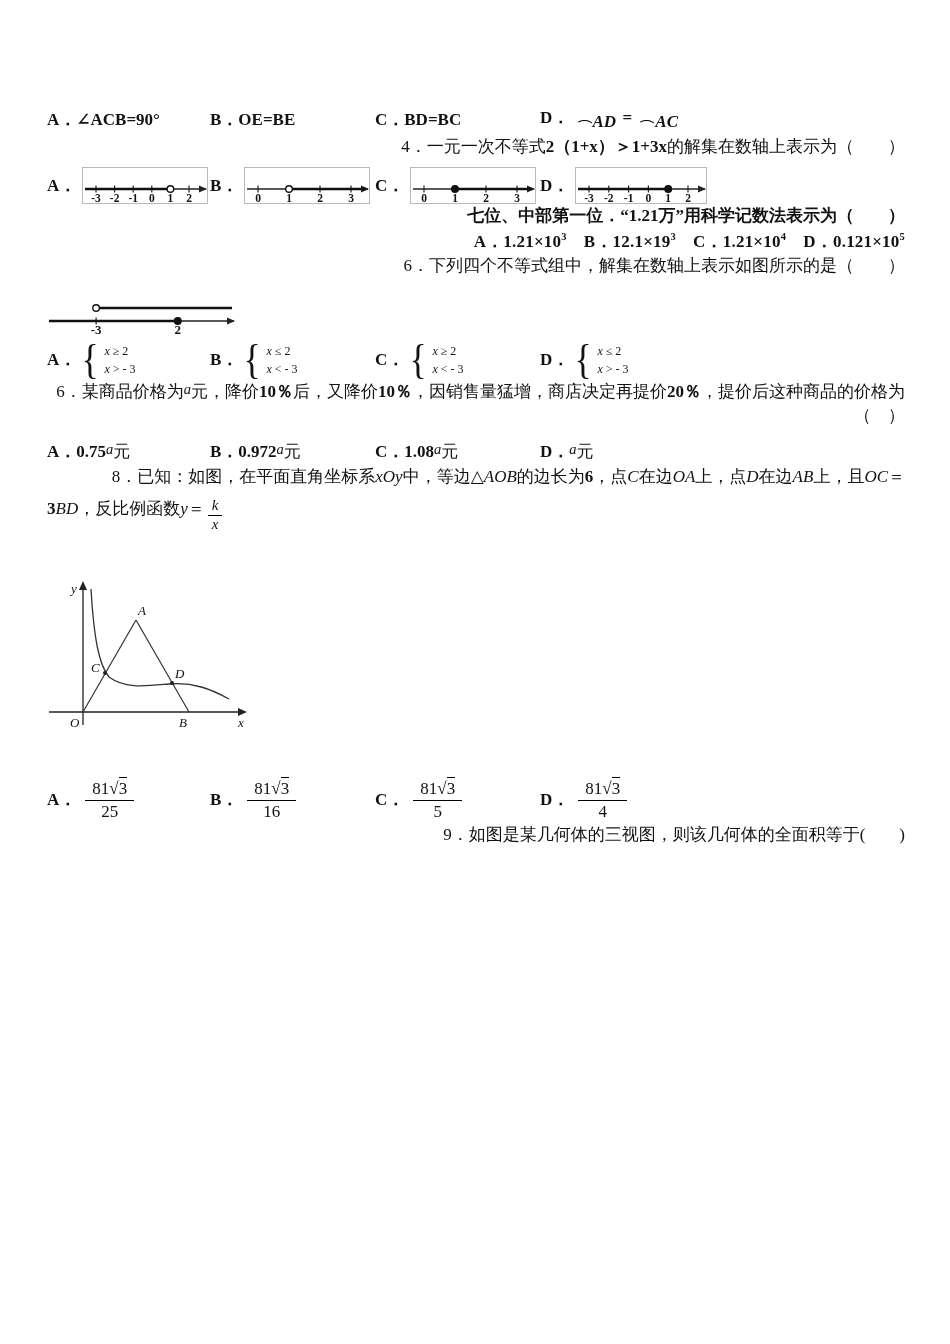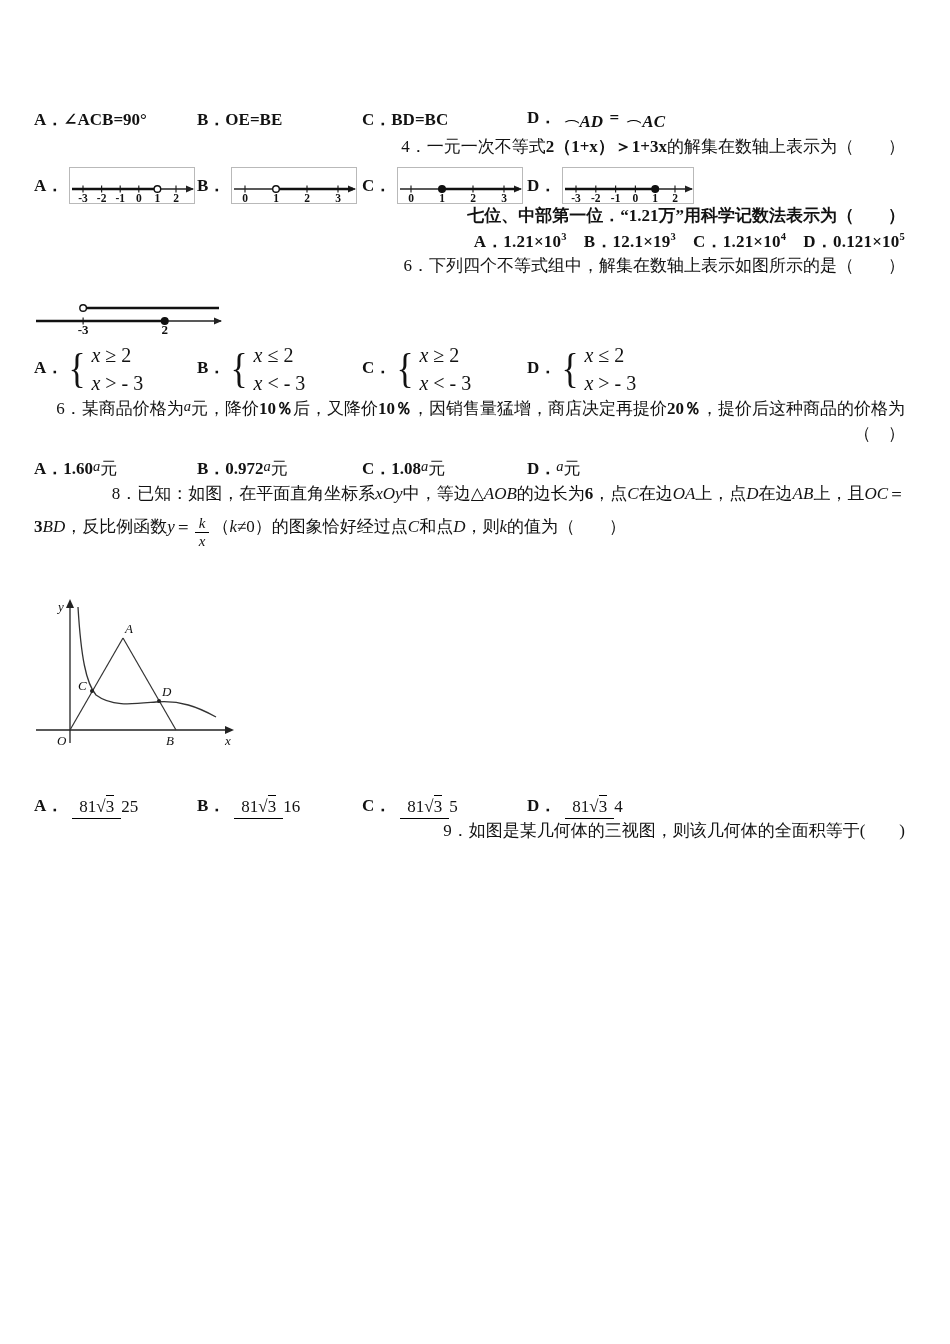--- a/index.html
+++ b/index.html
@@ -3,21 +3,21 @@
 <meta charset="utf-8">
 <style>
   * { margin:0; padding:0; box-sizing:border-box; }
   html,body { background:#ffffff; }
   body {
     width:950px; height:1344px; overflow:hidden; position:relative;
     color:#121212;
     font-family:"Liberation Serif","DejaVu Serif",serif;
     font-size:17px; line-height:1.45;
   }
-  .page { padding:0 45px 0 34px; }
+  .page { padding:0 45px 0 47px; }
   .b { font-weight:bold; }
   .it { font-style:italic; }
   .sup { vertical-align:super; font-size:0.62em; }
   .vara { font-style:italic; font-size:14.5px; vertical-align:3px; font-family:"Liberation Serif",serif; }
   p.qt { margin:0;text-align:right; }
 
   .row4 { display:grid; grid-template-columns:163px 165px 165px 1fr; align-items:center; }
 
   
   .q3row { margin-top:106px; }
@@ -31,40 +31,40 @@
   .q5l1 { margin-top:28px; }
   .q5l2 { margin-top:11px; }
   .q5opts { margin-top:10px; letter-spacing:0.2px; }
 
   
   .q6text { margin-top:14px; }
   .nl6 { margin-top:6px; }
   .q6opts { margin-top:4px; }
   .optsys { display:inline-flex; align-items:center; gap:4px; }
   .brace { font-size:42px; line-height:0.9; font-weight:300; transform:scaleX(.85); display:inline-block; }
-  .syslines { display:inline-flex; flex-direction:column; gap:3px; font-size:20px; line-height:1.25; padding-top:2px; }
+  .syslines { display:inline-flex; flex-direction:column; gap:3px; font-size:12px; line-height:1.25; padding-top:2px; }
 
   
   .q7l1 { margin-top:30px; }
   .q7l2 { margin-top:12px; }
   .q7opts { margin-top:10px; }
 
   
   .q8l1 { margin-top:14px; }
   .q8l2 { margin-top:8px; display:flex; align-items:flex-start; min-height:52px; }
   .ifrac { display:inline-flex; flex-direction:column; align-items:center; font-size:15px; line-height:1.15; margin:0 3px; vertical-align:middle; }
   .ifrac .fn { border-bottom:1.2px solid #000; padding:0 4px; }
   .graphwrap { margin-top:28px; margin-left:-6px; }
   .ax { stroke:#222; stroke-width:1.3; }
   .tri { stroke:#333; stroke-width:1.2; }
   .curve { fill:none; stroke:#333; stroke-width:1.3; }
   .gl { font-size:13px; font-family:"Liberation Serif","DejaVu Serif",serif; fill:#111; }
   .q8opts { margin-top:22px; }
   .opt8 { display:inline-flex; align-items:center; gap:9px; }
-  .bfr { display:inline-flex; flex-direction:row; align-items:center; font-size:17px; line-height:1.3; }
+  .bfr { display:inline-flex; flex-direction:column; align-items:center; font-size:17px; line-height:1.3; }
   .bfr .top { border-bottom:1.1px solid #000; padding:0 7px; display:inline-flex; align-items:baseline; }
   .rad { border-top:1.1px solid #000; }
 
   
   .q9text { margin-top:30px; }
 
   
   .arcv { display:inline-flex; flex-direction:row; align-items:center; vertical-align:-2px; margin:0 2px; }
   .arcshape { display:block; width:17px; height:5px;
     border:1.5px solid transparent; border-top-color:#000;
@@ -232,41 +232,40 @@
         <span><span class="it">x</span><span> ≤ 2</span></span>
         <span><span class="it">x</span><span> &gt; - 3</span></span>
       </span>
     </span>
   </div>
 
   <p class="qt q7l1"><span>6．某商品价格为</span><span class="vara">a</span><span>元，降价</span><span class="b">10％</span><span>后，又降价</span><span class="b">10％</span><span>，因销售量猛增，商店决定再提价</span><span class="b">20％</span><span>，提价后这种商品的价格为</span></p>
   <p class="qt q7l2">（　）</p>
   <div class="q7opts row4">
     <span>
-      <span class="b">A．1.60</span><span class="vara">a</span><span>元</span>
+      <span class="b">A．0.75</span><span class="vara">a</span><span>元</span>
     </span>
     <span>
       <span class="b">B．0.972</span><span class="vara">a</span><span>元</span>
     </span>
     <span>
       <span class="b">C．1.08</span><span class="vara">a</span><span>元</span>
     </span>
     <span>
       <span class="b">D．</span><span class="vara">a</span><span>元</span>
     </span>
   </div>
 
   <p class="qt q8l1"><span>8．已知：如图，在平面直角坐标系</span><span class="it">xOy</span><span>中，等边△</span><span class="it">AOB</span><span>的边长为</span><span class="b">6</span><span>，点</span><span class="it">C</span><span>在边</span><span class="it">OA</span><span>上，点</span><span class="it">D</span><span>在边</span><span class="it">AB</span><span>上，且</span><span class="it">OC</span><span>＝</span></p>
   <div class="q8l2">
     <span><span class="b">3</span><span class="it">BD</span><span>，反比例函数</span><span class="it">y</span><span>＝</span></span>
     <span class="ifrac it">
       <span class="fn">k</span>
       <span>x</span>
     </span>
-    <span><span>（</span><span class="it">k</span><span>≠0）的图象恰好经过点</span><span class="it">C</span><span>和点</span><span class="it">D</span><span>，则</span><span class="it">k</span><span>的值为（　　）</span></span>
   </div>
 
   <div class="graphwrap">
     <svg width="215" height="170">
       <line class="ax" x1="42" y1="148" x2="42" y2="8"></line>
       <path d="M42,4 l-4,9 l8,0 z" fill="#222"></path>
       <line class="ax" x1="8" y1="135" x2="202" y2="135"></line>
       <path d="M206,135 l-9,-4 l0,8 z" fill="#222"></path>
       <line class="tri" x1="42" y1="135" x2="95" y2="43"></line>
       <line class="tri" x1="95" y1="43" x2="148" y2="135"></line>

